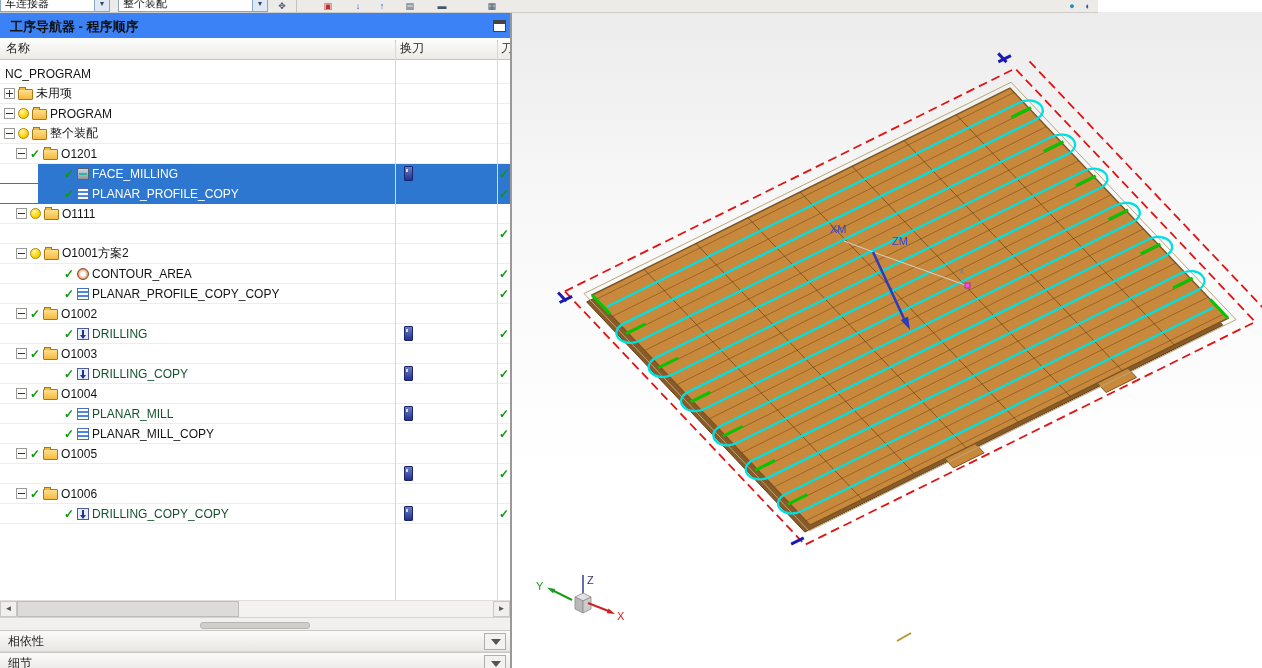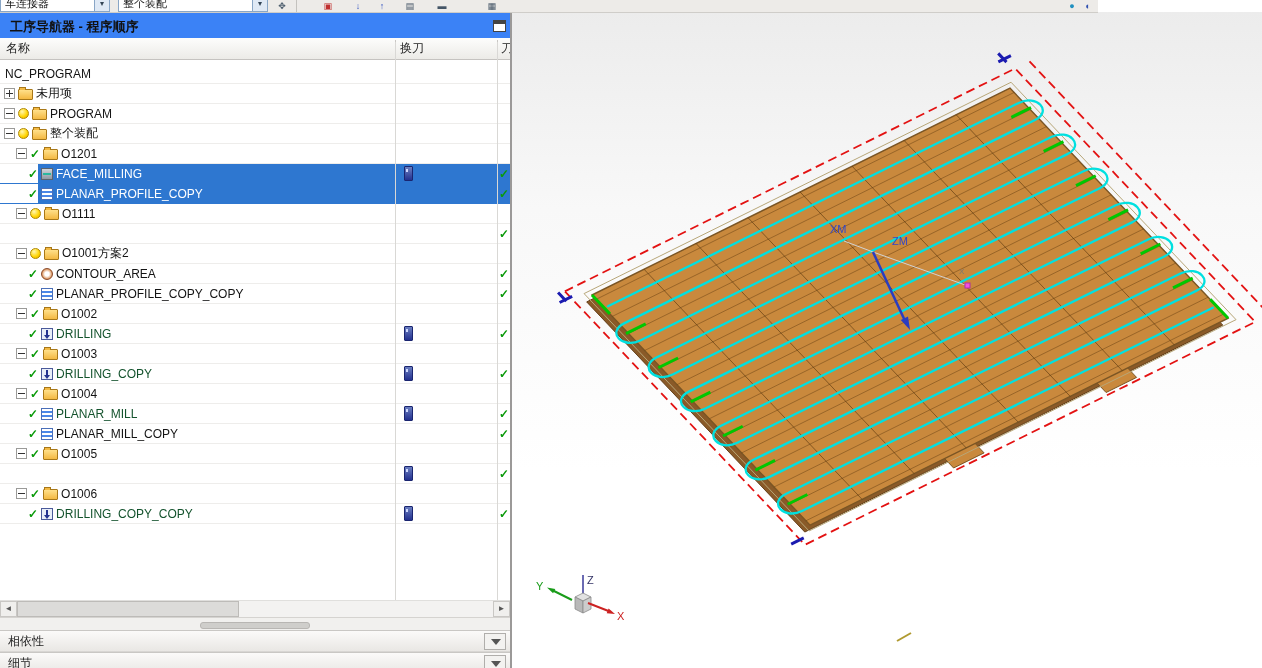--- a/index.html
+++ b/index.html
@@ -27,21 +27,21 @@
 
   #colhdr{position:absolute;left:0;top:26px;width:510px;height:22px;
           background:linear-gradient(#fdfdfc,#ecebe7);border-bottom:1px solid #c5c3c0;box-sizing:border-box}
   #colhdr .h{position:absolute;top:0;line-height:21px;color:#222}
   #colhdr .hdiv{position:absolute;top:2px;bottom:2px;width:1px;background:#c9c7c4}
 
   #tree{position:absolute;left:0;top:52px;width:510px}
   .trow{position:relative;height:19px;border-bottom:1px solid #eeedeb}
   .trow.sel{background:linear-gradient(90deg,#fff 0,#fff 38px,#2e77d0 38px);border-bottom-color:#2e77d0}
   .cname{position:absolute;left:0;top:0;width:394px;height:19px;display:flex;align-items:center;gap:3px;overflow:hidden;box-sizing:border-box}
-  .lv0{padding-left:5px}.lv1{padding-left:4px}.lv2{padding-left:16px}.lv3{padding-left:28px}
+  .lv0{padding-left:5px}.lv1{padding-left:4px}.lv2{padding-left:16px}.lv3{padding-left:64px}
   .lbl{white-space:nowrap;color:#141414}
   .lbl.brown{color:#14532d}
   .trow.sel .lbl{color:#fff}
 
   .exp{width:9px;height:9px;border:1px solid #9a9a98;background:#fff;position:relative;flex:0 0 9px;box-sizing:content-box}
   .exp::before{content:"";position:absolute;left:1px;right:1px;top:4px;height:1px;background:#333}
   .exp.plus::after{content:"";position:absolute;top:1px;bottom:1px;left:4px;width:1px;background:#333}
 
   .chk{color:#0a9a0a;font-weight:bold;font-size:12px;flex:0 0 auto;line-height:1}
   .chk::before{content:"\2713"}

